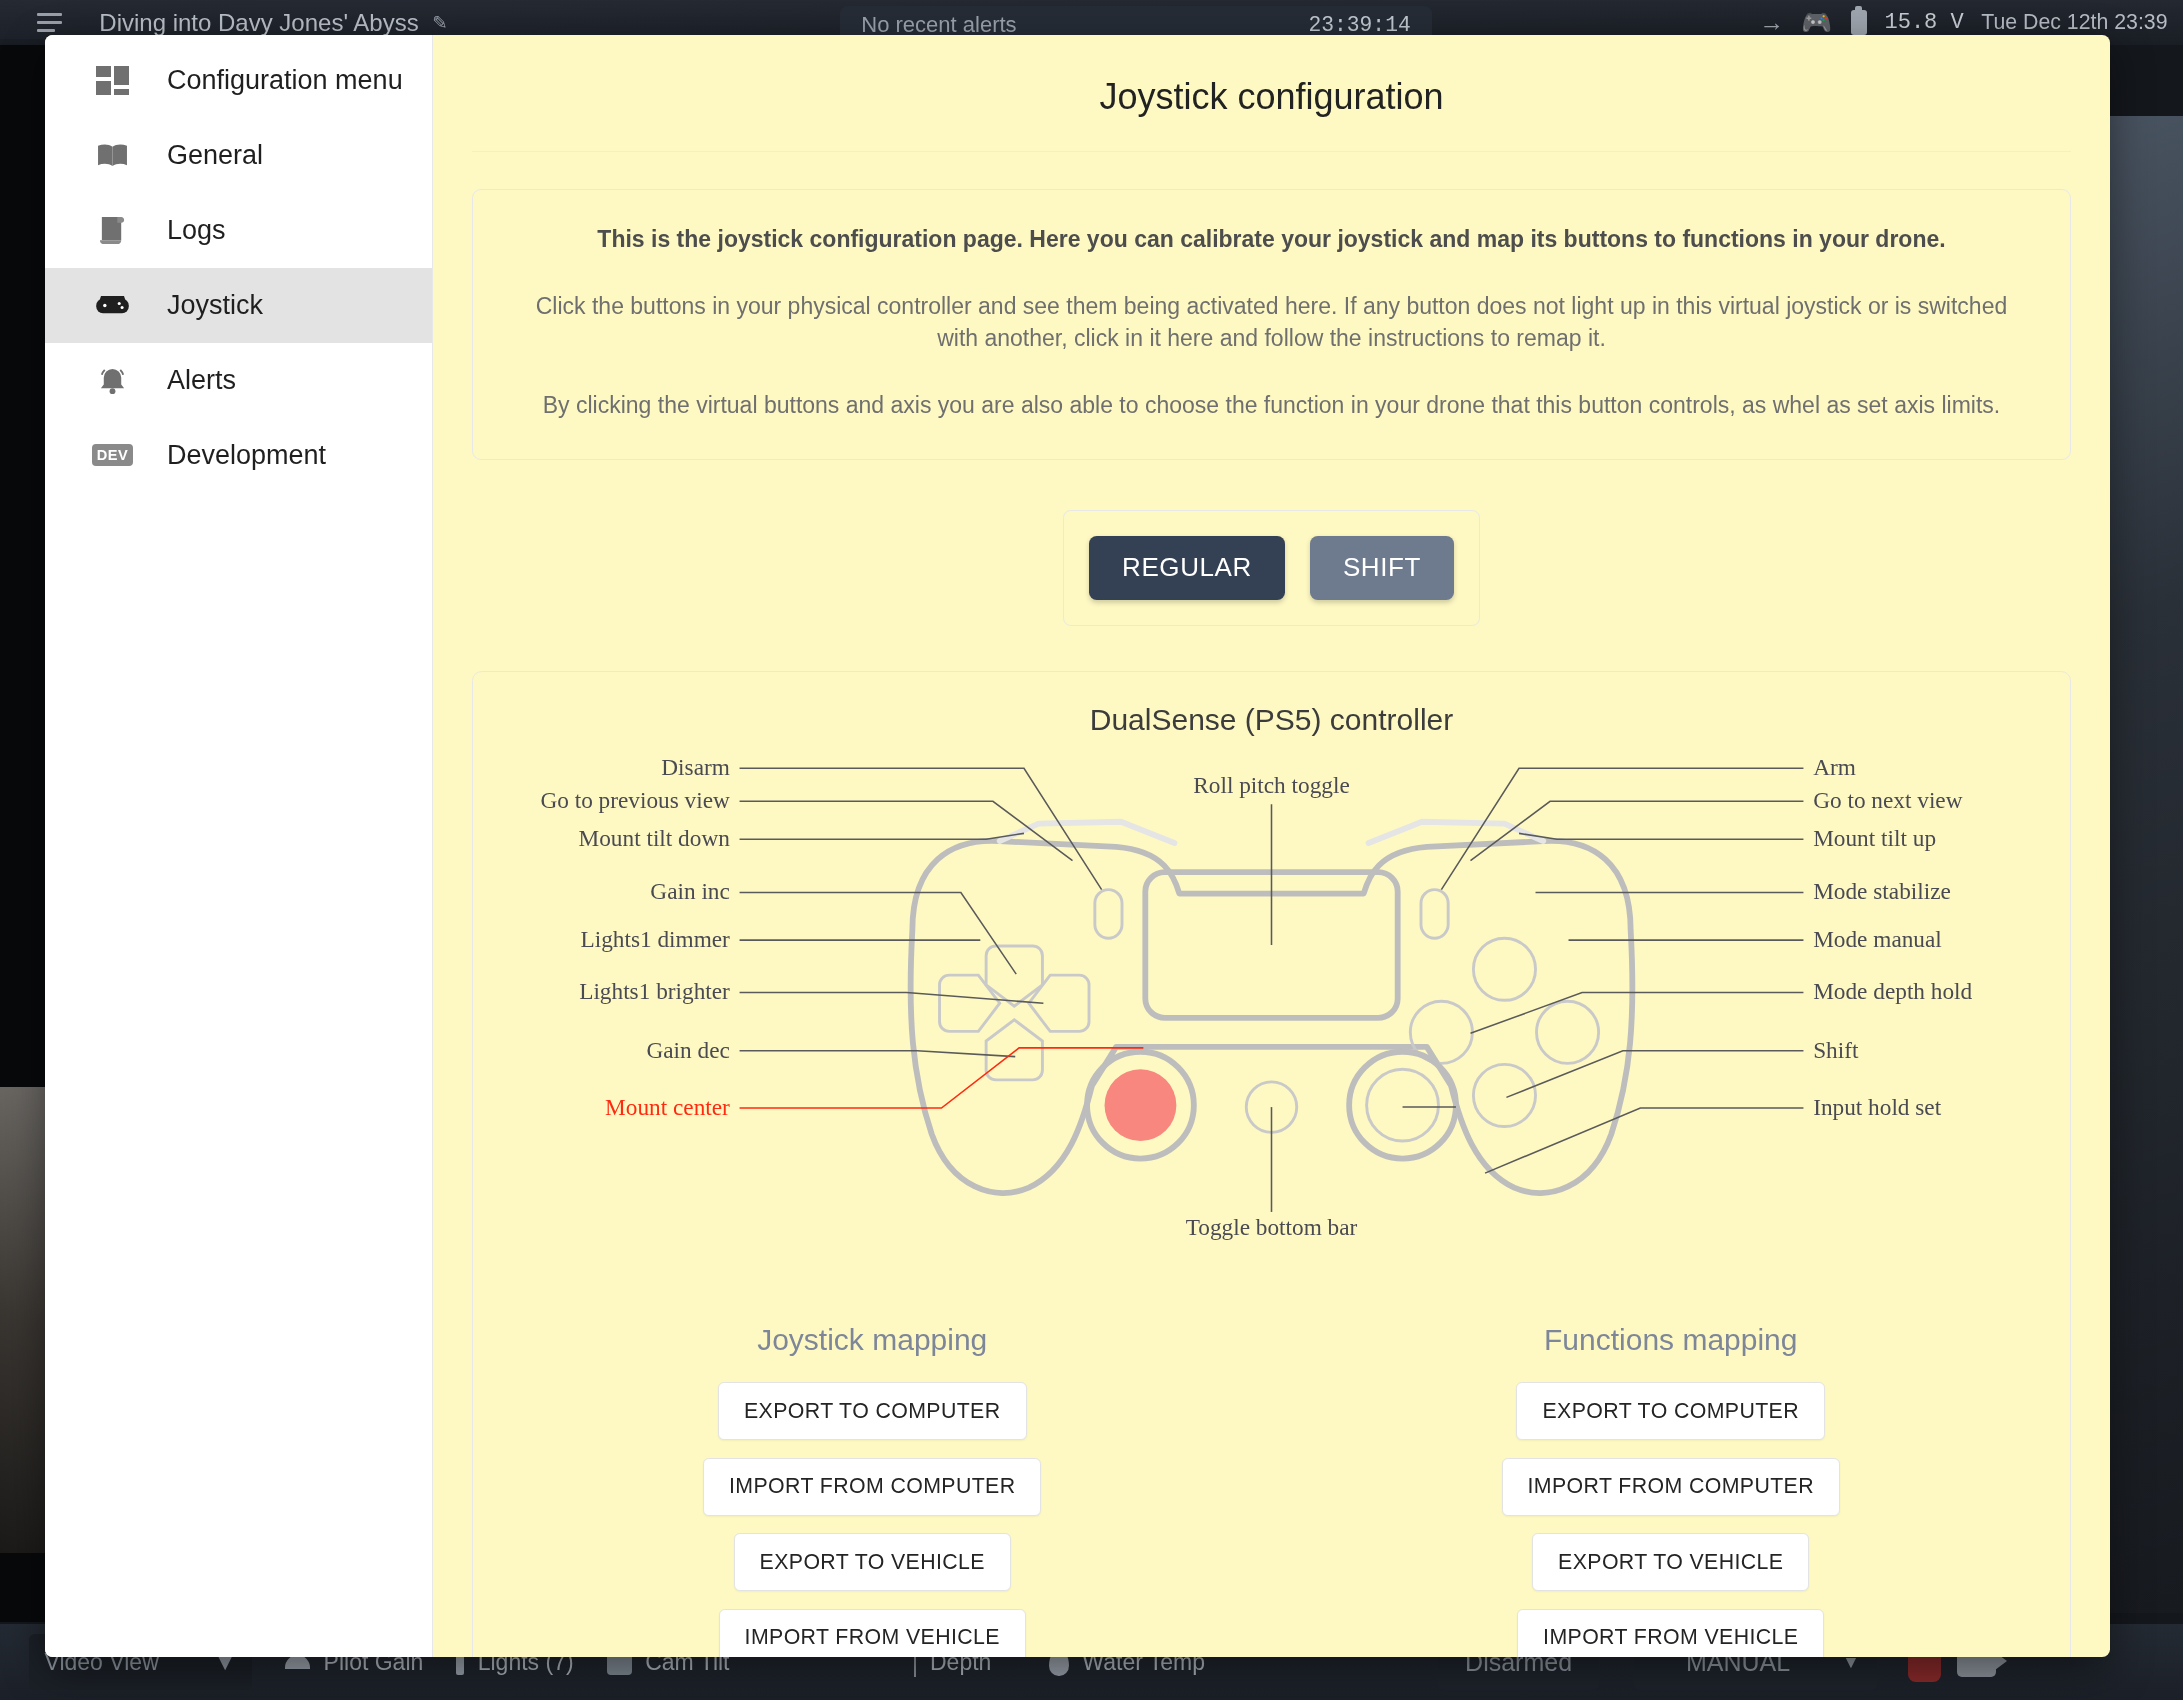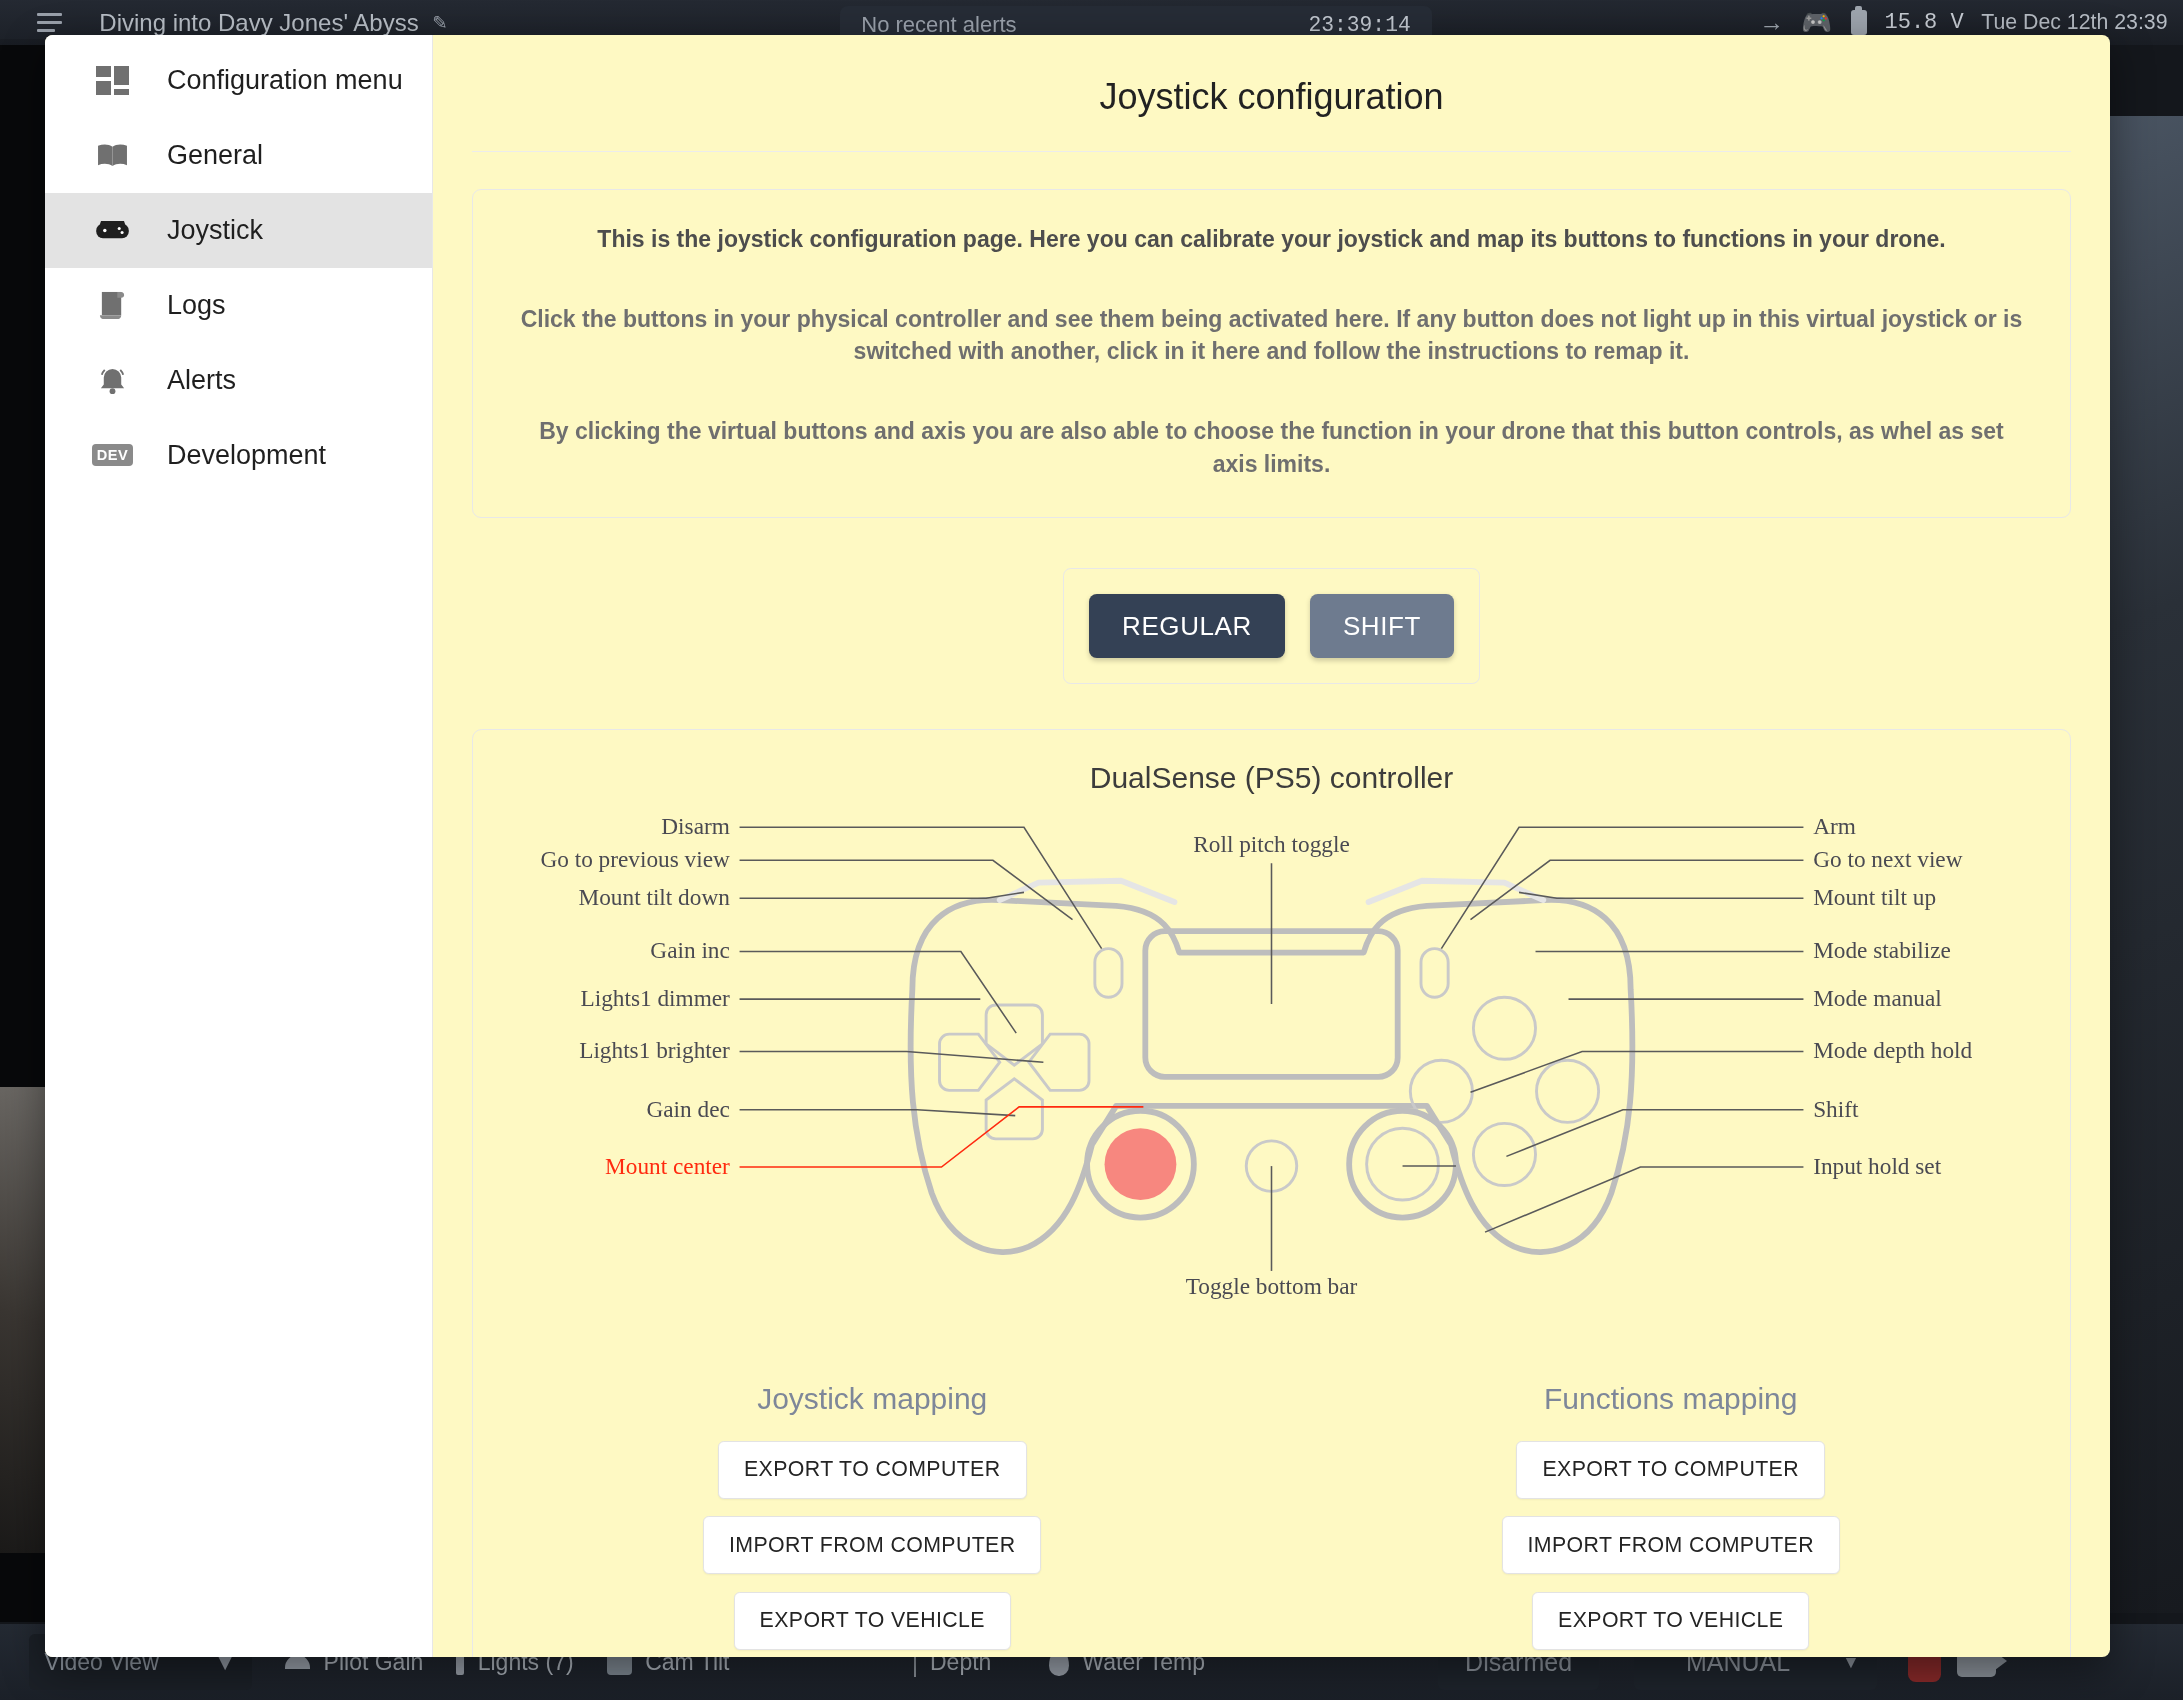--- a/index.html
+++ b/index.html
@@ -139,21 +139,21 @@
   #main-pane { flex: 1; position: relative; padding: 0 39px; overflow: hidden; }
   #page-title { text-align: center; font-size: 36px; color: #222; padding-top: 41px; font-weight: 400; }
   #title-rule { margin-top: 33px; height: 1px; background: #ececec; }
 
   #info-panel {
     margin: 37px 0 0 0; border: 1px solid #e8e8e8; border-radius: 9px;
     padding: 33px 41px 37px;
   }
   #info-panel p { text-align: center; color: #6f6f6f; font-size: 23px; line-height: 1.42; }
   #info-panel p.strong { color: #4d4d4d; font-weight: bold; }
-  #info-panel p + p { margin-top: 47px; font-weight: bold; }
+  #info-panel p + p { margin-top: 34px; }
 
   #mode-toggle-card {
     width: 417px; margin: 50px auto 0; border: 1px solid #e8e8e8; border-radius: 7.8px;
     padding: 25px; display: flex; justify-content: center; gap: 25px;
   }
   .mode-btn {
     border-radius: 7.8px; color: #fff; font-size: 26px; letter-spacing: 0.6px;
     padding: 16.5px 33px; box-shadow: 0 2.9px 5.8px rgba(0,0,0,.18);
   }
 
@@ -266,41 +266,41 @@
     </div>
     <div class="side-item">
       <span class="side-icon">
         <svg width="33" height="27" viewBox="0 0 34 28">
             <path d="M2 4c5-2 11-2 15 1v20c-4-3-10-3-15-1z" fill="#707070"></path>
             <path d="M32 4c-5-2-11-2-15 1v20c4-3 10-3 15-1z" fill="#707070"></path>
           </svg>
       </span>
       <span>General</span>
     </div>
+    <div class="side-item">
+      <span class="side-icon">
+        <svg width="29" height="31" viewBox="0 0 30 32">
+            <path d="M4 2h20v24H4z" fill="#707070"></path>
+            <path d="M24 2c4 0 4 6 0 6h-4V2z" fill="#8a8a8a"></path>
+            <path d="M2 26h22c0 4-4 4-4 4H6c-4 0-4-4-4-4z" fill="#8a8a8a"></path>
+          </svg>
+      </span>
+      <span>Logs</span>
+    </div>
     <div class="side-item active">
       <span class="side-icon">
         <svg width="35" height="23" viewBox="0 0 36 24">
             <rect x="1" y="5" width="34" height="15" rx="7" fill="#1f1f1f"></rect>
             <path d="M6 2h24l2 6H4z" fill="#1f1f1f"></path>
             <circle cx="10" cy="12" r="1.8" fill="#fff"></circle>
             <circle cx="25" cy="10" r="1.6" fill="#fff"></circle>
             <circle cx="28" cy="14" r="1.6" fill="#fff"></circle>
           </svg>
       </span>
       <span>Joystick</span>
-    </div>
-    <div class="side-item">
-      <span class="side-icon">
-        <svg width="29" height="31" viewBox="0 0 30 32">
-            <path d="M4 2h20v24H4z" fill="#707070"></path>
-            <path d="M24 2c4 0 4 6 0 6h-4V2z" fill="#8a8a8a"></path>
-            <path d="M2 26h22c0 4-4 4-4 4H6c-4 0-4-4-4-4z" fill="#8a8a8a"></path>
-          </svg>
-      </span>
-      <span>Logs</span>
     </div>
     <div class="side-item">
       <span class="side-icon">
         <svg width="33" height="31" viewBox="0 0 34 32">
             <path d="M17 4a9 9 0 0 1 9 9v7l3 4H5l3-4v-7a9 9 0 0 1 9-9z" fill="#707070"></path>
             <circle cx="17" cy="27" r="3" fill="#707070"></circle>
             <path d="M6 10a12 12 0 0 1 3-5M28 10a12 12 0 0 0-3-5" stroke="#707070" stroke-width="2" fill="none"></path>
           </svg>
       </span>
       <span>Alerts</span>

